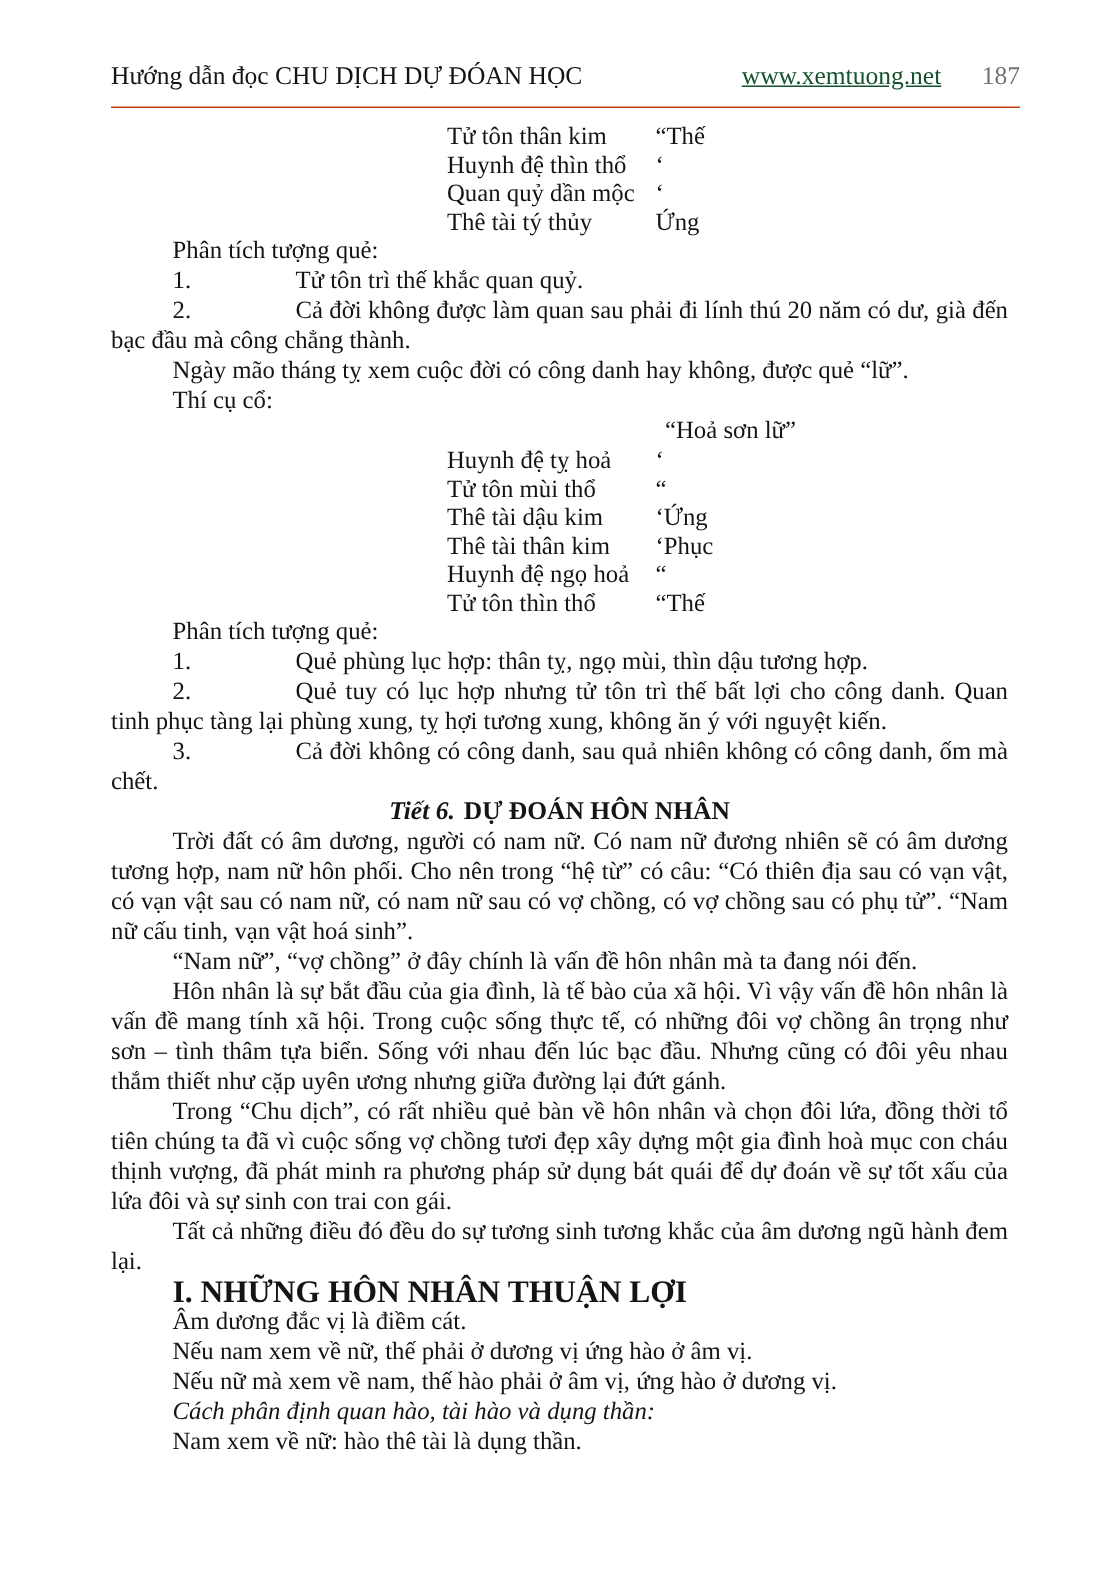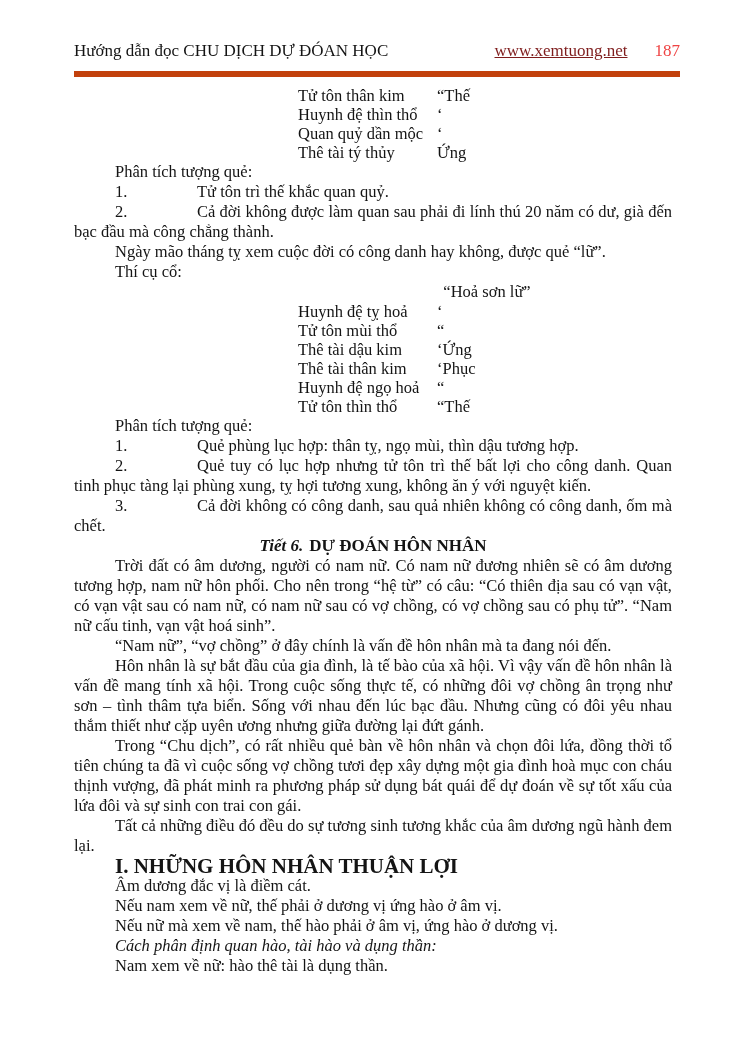--- a/index.html
+++ b/index.html
@@ -10,30 +10,30 @@
     color: #141414;
     font-family: "Liberation Serif", "DejaVu Serif", serif;
     overflow: hidden;
     position: relative;
   }
   
   .header {
     margin: 0 64px 0 74px;
     padding-top: 40px;
     padding-bottom: 9px;
-    border-bottom: 6px solid #c2410c;
+    border-bottom: 1px solid #c2410c;
     display: flex;
     align-items: center;
     font-size: 17px;
     line-height: 22px;
     white-space: nowrap;
   }
   .header-title { flex: 1 1 auto; }
   .header-link  { text-decoration: underline; cursor: pointer; }
-  .header-page  { margin-left: 27px; color: #ef4444; }
+  .header-page  { margin-left: 27px; color: #737373; }
   
   .content {
     margin: 9px 72px 0 74px;
     font-size: 16.5px;
     line-height: 20px;
     text-align: justify;
   }
   .ind    { text-indent: 41px; font-family: Liberation Serif, serif; }
   .num-item { text-indent: 41px; }
   .num    { display: inline-block; width: 82px; text-indent: 0; }
@@ -54,21 +54,21 @@
   .subsection-heading { font-weight: bold; text-indent: 41px; font-size: 21px; }
   .italic-line { font-style: italic; }
 </style>
 </head>
 <body>
 
 <div class="page">
 
   <div class="header">
     <span class="header-title">Hướng dẫn đọc CHU DỊCH DỰ ĐÓAN HỌC</span>
-    <span class="header-link" style="color:#7f1d1d">www.xemtuong.net</span>
+    <span class="header-link" style="color:#14532d">www.xemtuong.net</span>
     <span class="header-page">187</span>
   </div>
 
   <div class="content">
 
     <div class="hexblock">
       <div class="hex-row">
         <span class="hex-label">Tử tôn thân kim</span><span class="hex-marker">“Thế</span>
       </div>
       <div class="hex-row">

